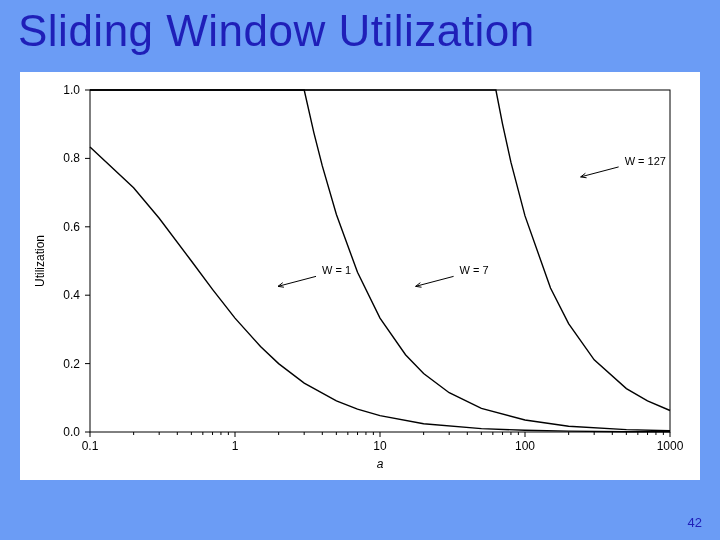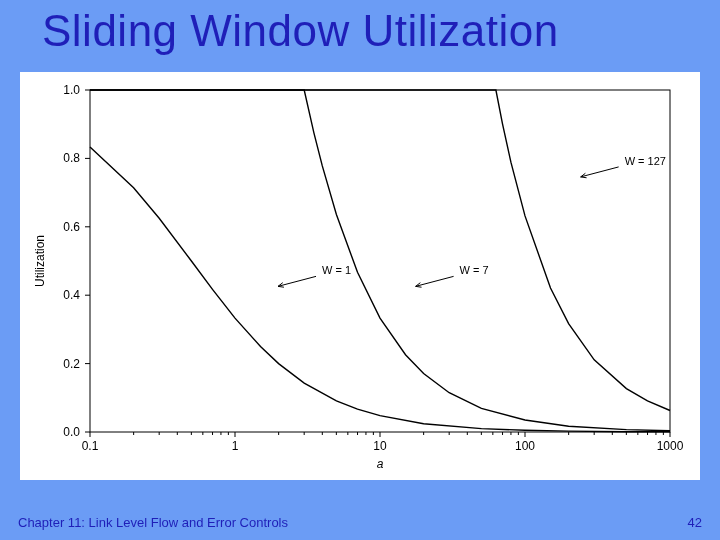--- a/index.html
+++ b/index.html
@@ -13,21 +13,20 @@
   .slide{
     position:absolute;inset:0;
   }
   .title{
     position:absolute;
     left:18px;top:6px;
     font-size:44px;
     color:#1f1fb8;
     font-weight:normal;
     letter-spacing:.5px;
-    margin-left:24px;
   }
   .chart-box{
     position:absolute;
     left:20px;top:72px;
     width:680px;height:408px;
     background:#fff;
   }
   svg{display:block}
   .curve{fill:none;stroke:#000;stroke-width:1.4}
   .footer{
@@ -112,15 +111,14 @@
         <path d="M258.01451323997935 214.36 L262.7642948949706 210.69399751365216 M258.01451323997935 214.36 L263.95354719978025 215.21315627192888" stroke="#000"></path>
         <text x="439.5973974851091" y="202.36" font-size="11">W = 7</text>
         <line x1="433.5973974851091" y1="204.36" x2="395.5973974851091" y2="214.36" stroke="#000"></line>
         <path d="M395.5973974851091 214.36 L400.34717914010037 210.69399751365216 M395.5973974851091 214.36 L401.53643144491 215.21315627192888" stroke="#000"></path>
         <text x="604.6512887192199" y="92.92" font-size="11">W = 127</text>
         <line x1="598.6512887192199" y1="94.92" x2="560.6512887192199" y2="104.92" stroke="#000"></line>
         <path d="M560.6512887192199 104.92 L565.4010703742111 101.25399751365215 M560.6512887192199 104.92 L566.5903226790208 105.77315627192885" stroke="#000"></path>
       </svg>
   </div>
 
-  <div class="footer">Chapter 11: Link Level Flow and Error Controls</div>
   <div class="pagenum">42</div>
 </div>
 
 </body></html>

